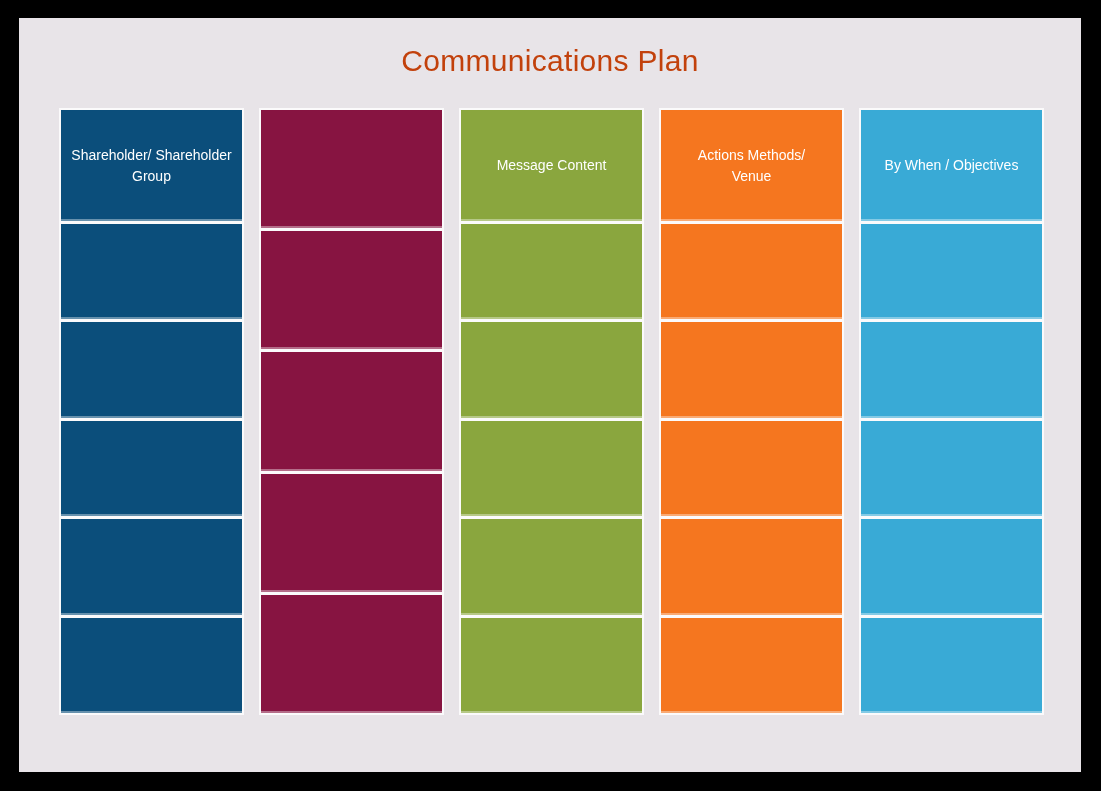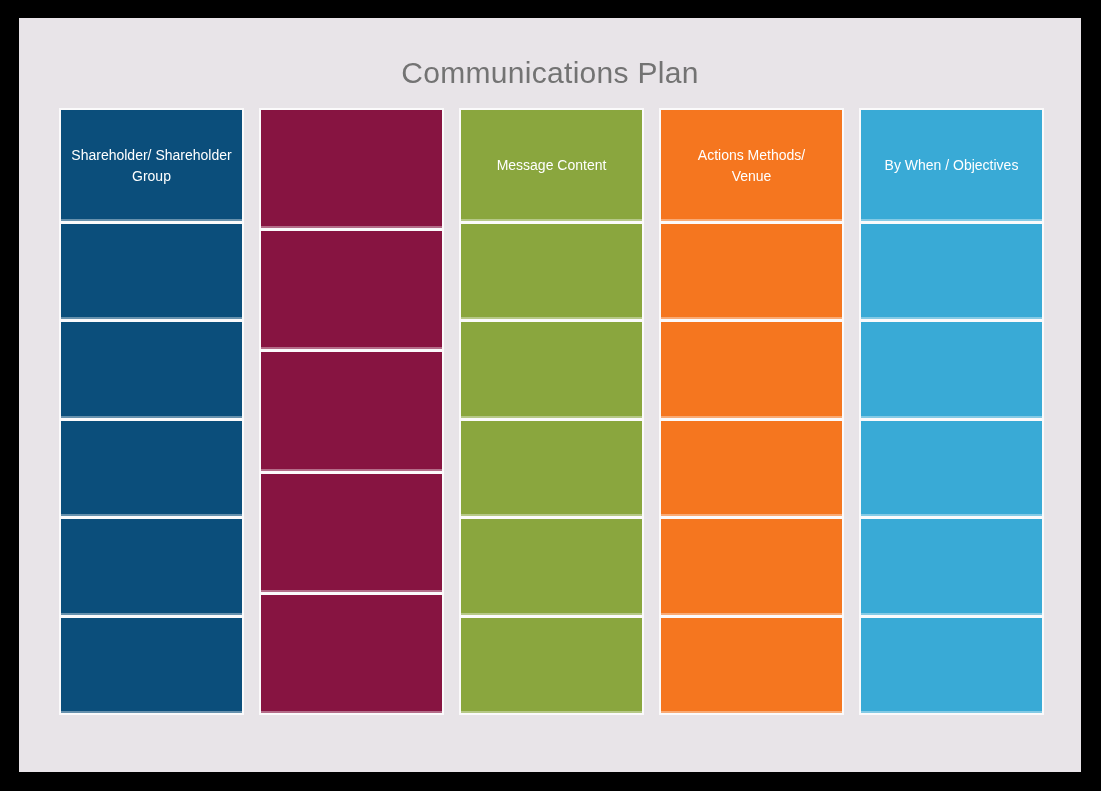--- a/index.html
+++ b/index.html
@@ -20,26 +20,26 @@
     top: 18px;
     width: 1062px;
     height: 754px;
     background: #e8e4e8;
   }
   .title {
     position: absolute;
     top: 26px;
     left: 0;
     right: 0;
-    margin: 12px;
+    margin: 0;
     text-align: center;
     font-size: 30px;
     font-weight: 400;
     letter-spacing: 0.3px;
-    color: #737373;
+    color: #c2410c;
   }
   .columns {
     position: absolute;
     left: 40px;
     top: 90px;
     width: 1007px;
     height: 607px;
     display: flex;
     gap: 15px;
   }

